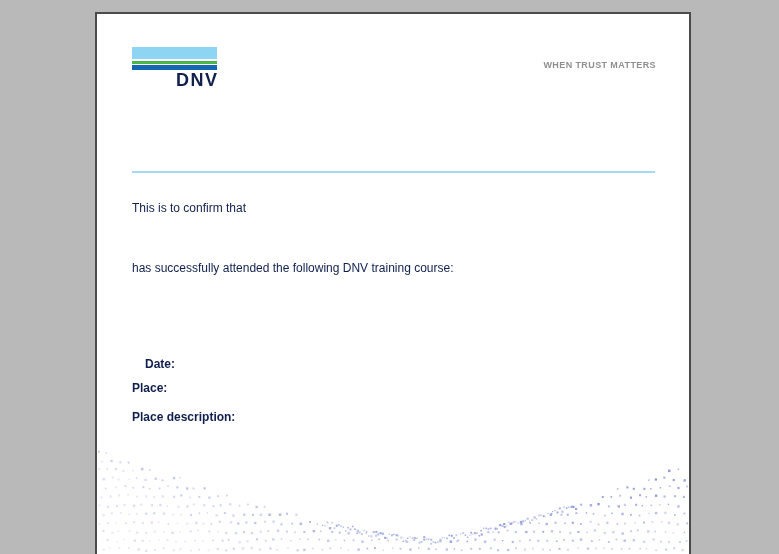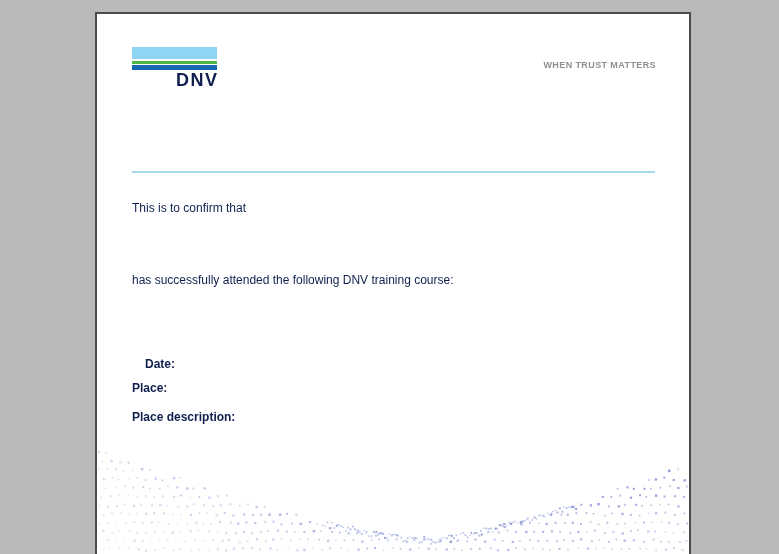--- a/index.html
+++ b/index.html
@@ -66,21 +66,21 @@
   }
   
   .bodytext {
     position: absolute;
     left: 35px;
     font-size: 12px;
     line-height: 1.2;
     white-space: nowrap;
   }
   .intro        { top: 187px; }
-  .confirmation { top: 259px; }
+  .confirmation { top: 247px; }
   .lbl { font-weight: bold; }
   .lbl-date   { top: 343px; padding-left: 13px; }
   .lbl-place  { top: 367px; text-align: center; }
   .lbl-course { top: 396px; }
   
   .dotwave {
     position: absolute;
     left: 0; top: 420px;
     width: 592px; height: 200px;
     display: block;

